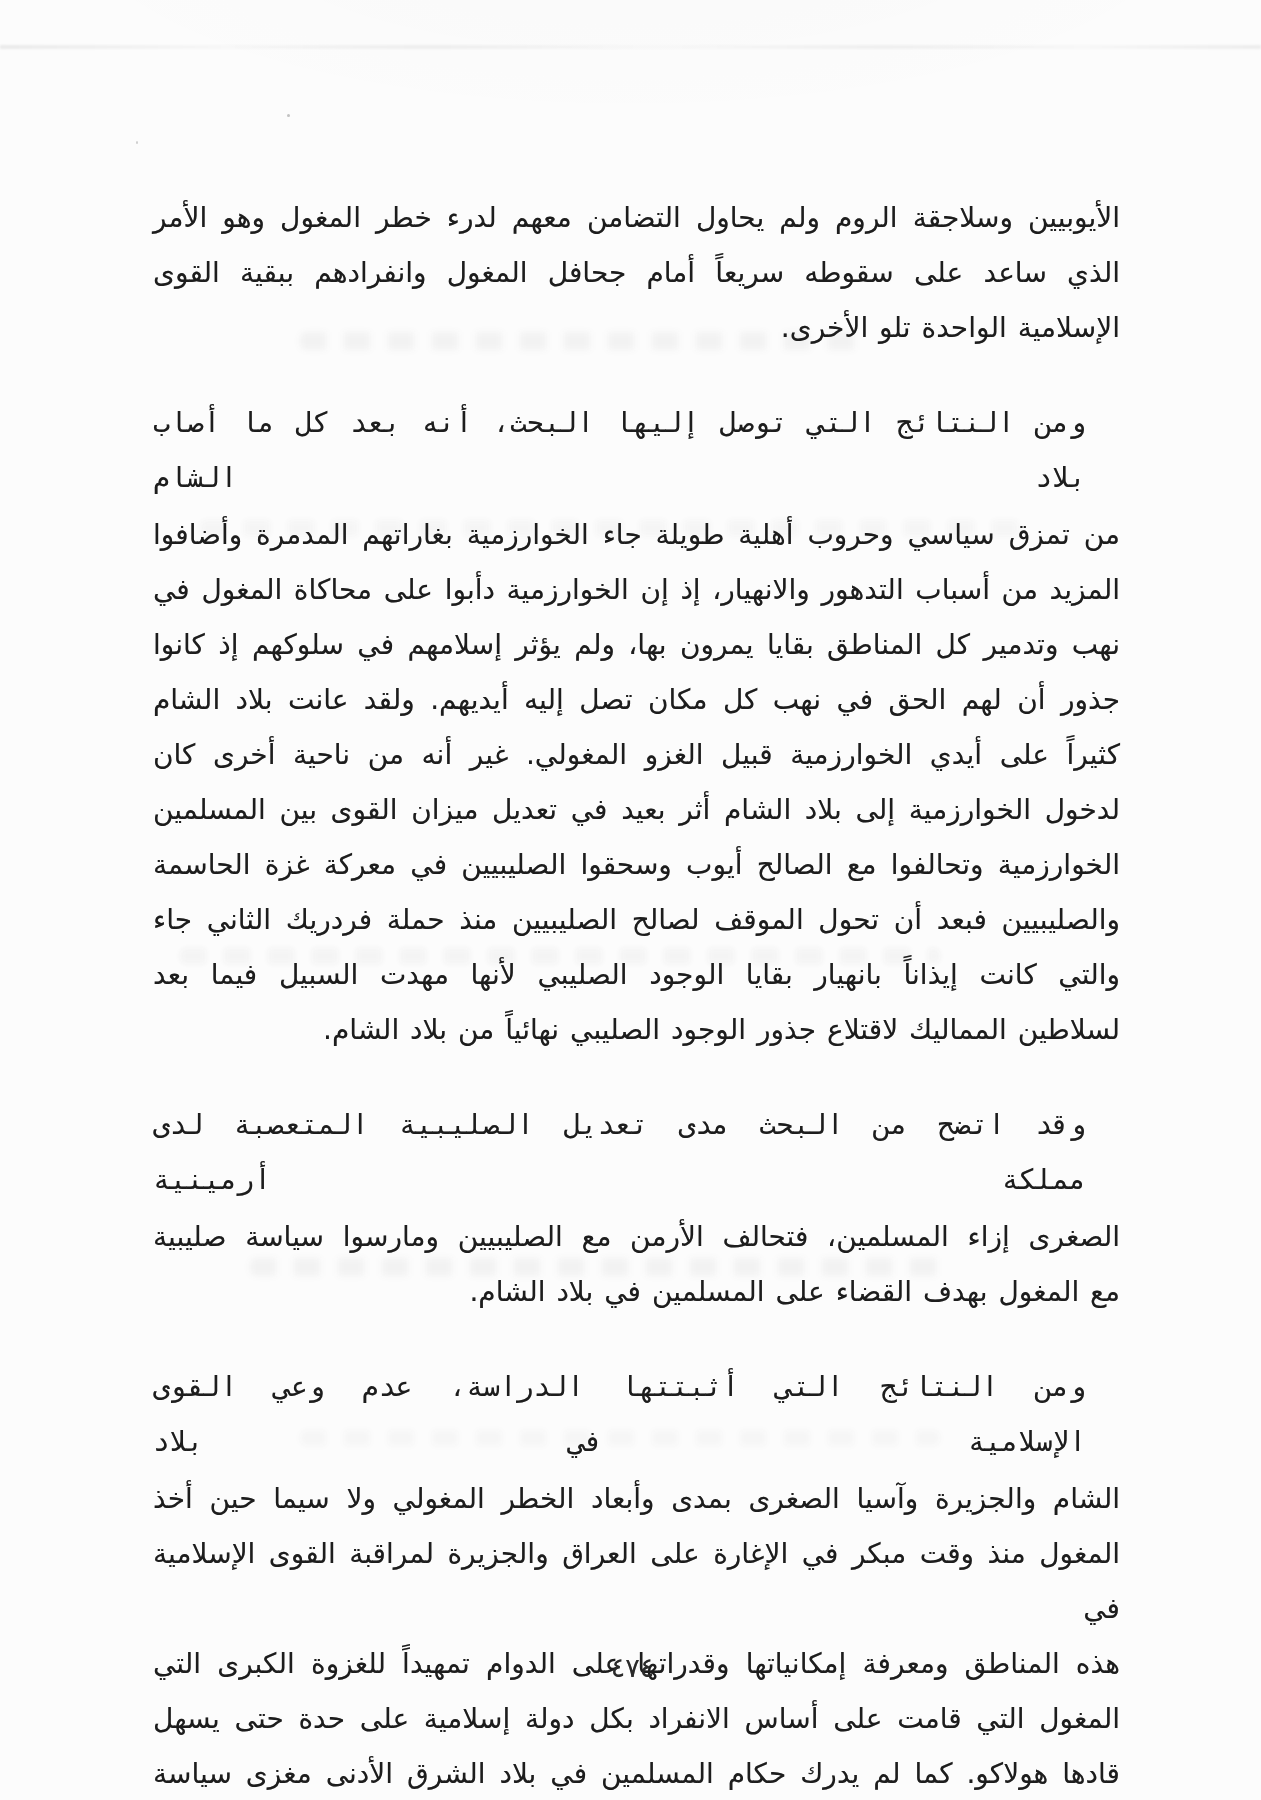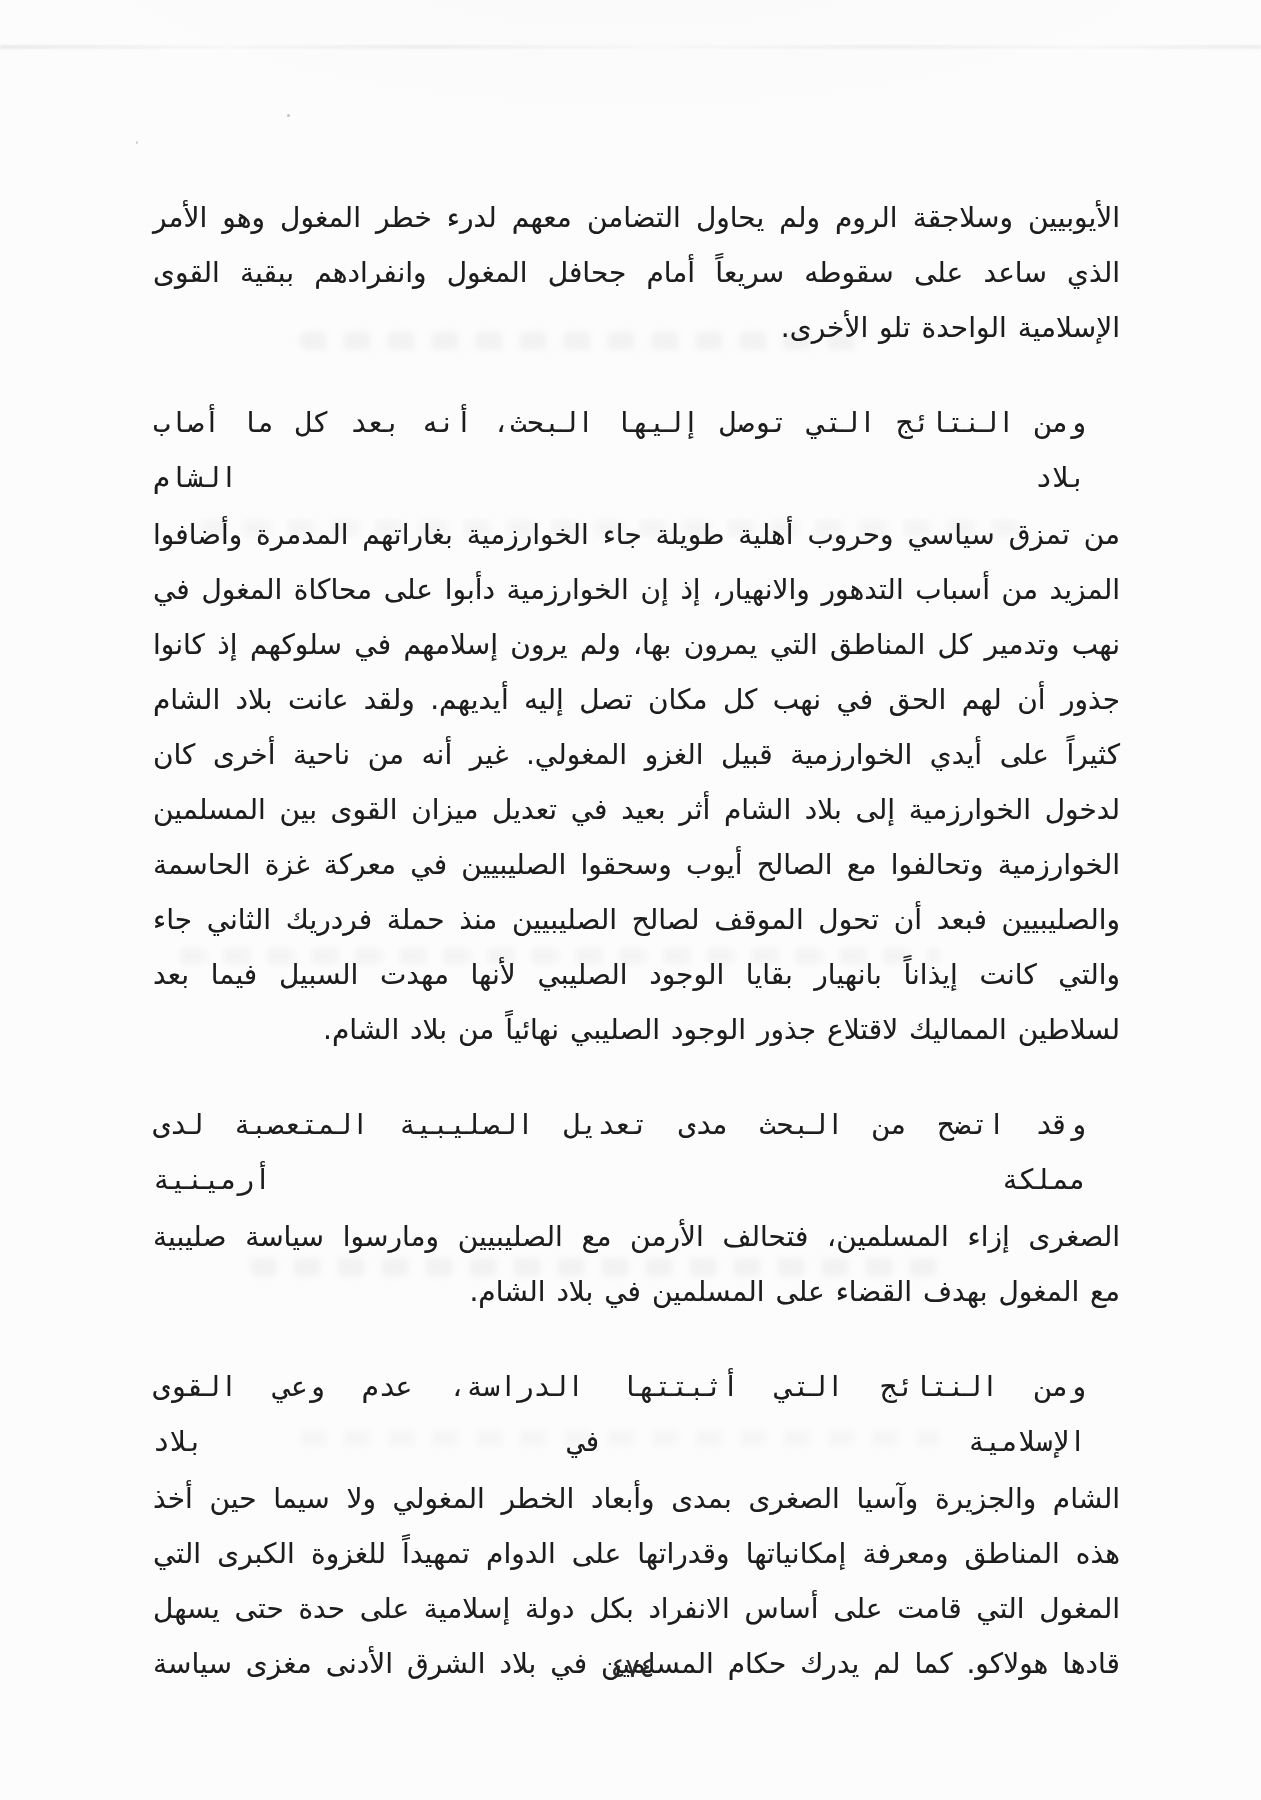--- a/index.html
+++ b/index.html
@@ -118,39 +118,40 @@
     <div class="para">
       <div class="line">الأيوبيين وسلاجقة الروم ولم يحاول التضامن معهم لدرء خطر المغول وهو الأمر</div>
       <div class="line">الذي ساعد على سقوطه سريعاً أمام جحافل المغول وانفرادهم ببقية القوى</div>
       <div class="line para-end">الإسلامية الواحدة تلو الأخرى.</div>
     </div>
 
     <div class="para">
       <div class="line first-indent">ومن النتائج التي توصل إليها البحث، أنه بعد كل ما أصاب بلاد الشام</div>
       <div class="line">من تمزق سياسي وحروب أهلية طويلة جاء الخوارزمية بغاراتهم المدمرة وأضافوا</div>
       <div class="line">المزيد من أسباب التدهور والانهيار، إذ إن الخوارزمية دأبوا على محاكاة المغول في</div>
-      <div class="line">نهب وتدمير كل المناطق التي يمرون بها، ولم يرون إسلامهم في سلوكهم إذ كانوا</div>
+      <div class="line">نهب وتدمير كل المناطق بقايا يمرون بها، ولم يؤثر إسلامهم في سلوكهم إذ كانوا</div>
       <div class="line">جذور أن لهم الحق في نهب كل مكان تصل إليه أيديهم. ولقد عانت بلاد الشام</div>
       <div class="line">كثيراً على أيدي الخوارزمية قبيل الغزو المغولي. غير أنه من ناحية أخرى كان</div>
       <div class="line">لدخول الخوارزمية إلى بلاد الشام أثر بعيد في تعديل ميزان القوى بين المسلمين</div>
       <div class="line">الخوارزمية وتحالفوا مع الصالح أيوب وسحقوا الصليبيين في معركة غزة الحاسمة</div>
       <div class="line">والصليبيين فبعد أن تحول الموقف لصالح الصليبيين منذ حملة فردريك الثاني جاء</div>
       <div class="line">والتي كانت إيذاناً بانهيار بقايا الوجود الصليبي لأنها مهدت السبيل فيما بعد</div>
       <div class="line para-end">لسلاطين المماليك لاقتلاع جذور الوجود الصليبي نهائياً من بلاد الشام.</div>
     </div>
 
     <div class="para">
       <div class="line first-indent">وقد اتضح من البحث مدى تعديل الصليبية المتعصبة لدى مملكة أرمينية</div>
       <div class="line">الصغرى إزاء المسلمين، فتحالف الأرمن مع الصليبيين ومارسوا سياسة صليبية</div>
       <div class="line para-end">مع المغول بهدف القضاء على المسلمين في بلاد الشام.</div>
     </div>
 
     <div class="para">
       <div class="line first-indent">ومن النتائج التي أثبتتها الدراسة، عدم وعي القوى الإسلامية في بلاد</div>
       <div class="line">الشام والجزيرة وآسيا الصغرى بمدى وأبعاد الخطر المغولي ولا سيما حين أخذ</div>
+      <div class="line">المغول منذ وقت مبكر في الإغارة على العراق والجزيرة لمراقبة القوى الإسلامية في</div>
       <div class="line">هذه المناطق ومعرفة إمكانياتها وقدراتها على الدوام تمهيداً للغزوة الكبرى التي</div>
       <div class="line">المغول التي قامت على أساس الانفراد بكل دولة إسلامية على حدة حتى يسهل</div>
       <div class="line">قادها هولاكو. كما لم يدرك حكام المسلمين في بلاد الشرق الأدنى مغزى سياسة</div>
     </div>
 
   </div>
 
   <div class="page-number">٤٧٤</div>
 
 </div>

